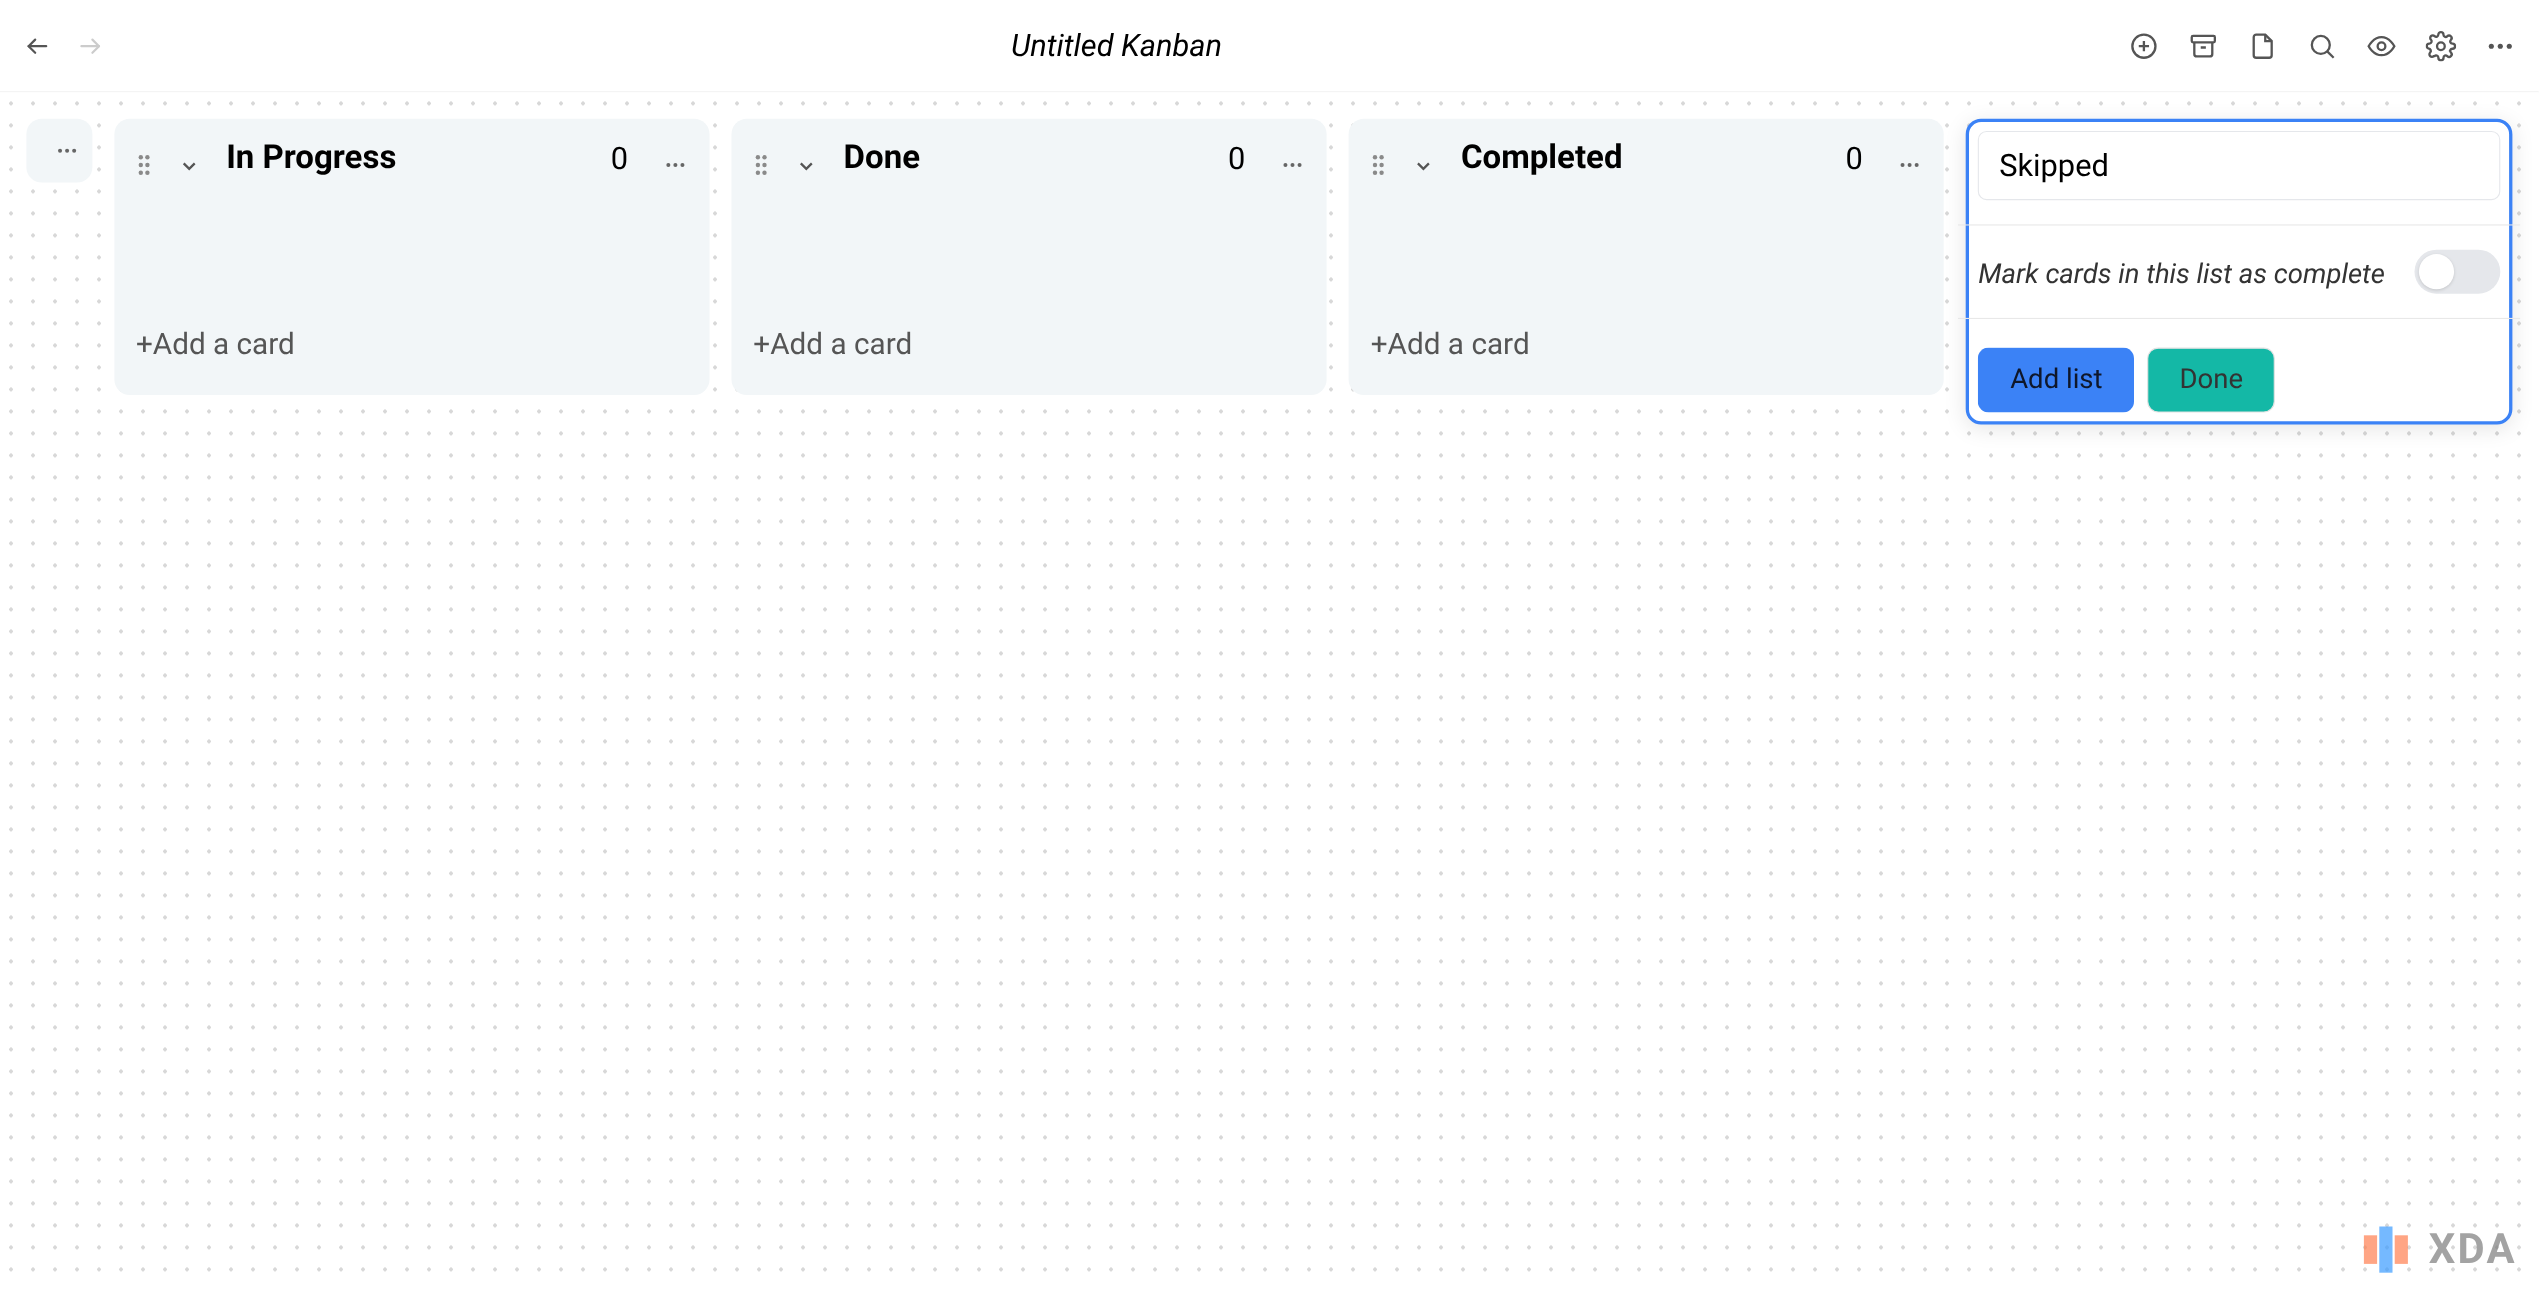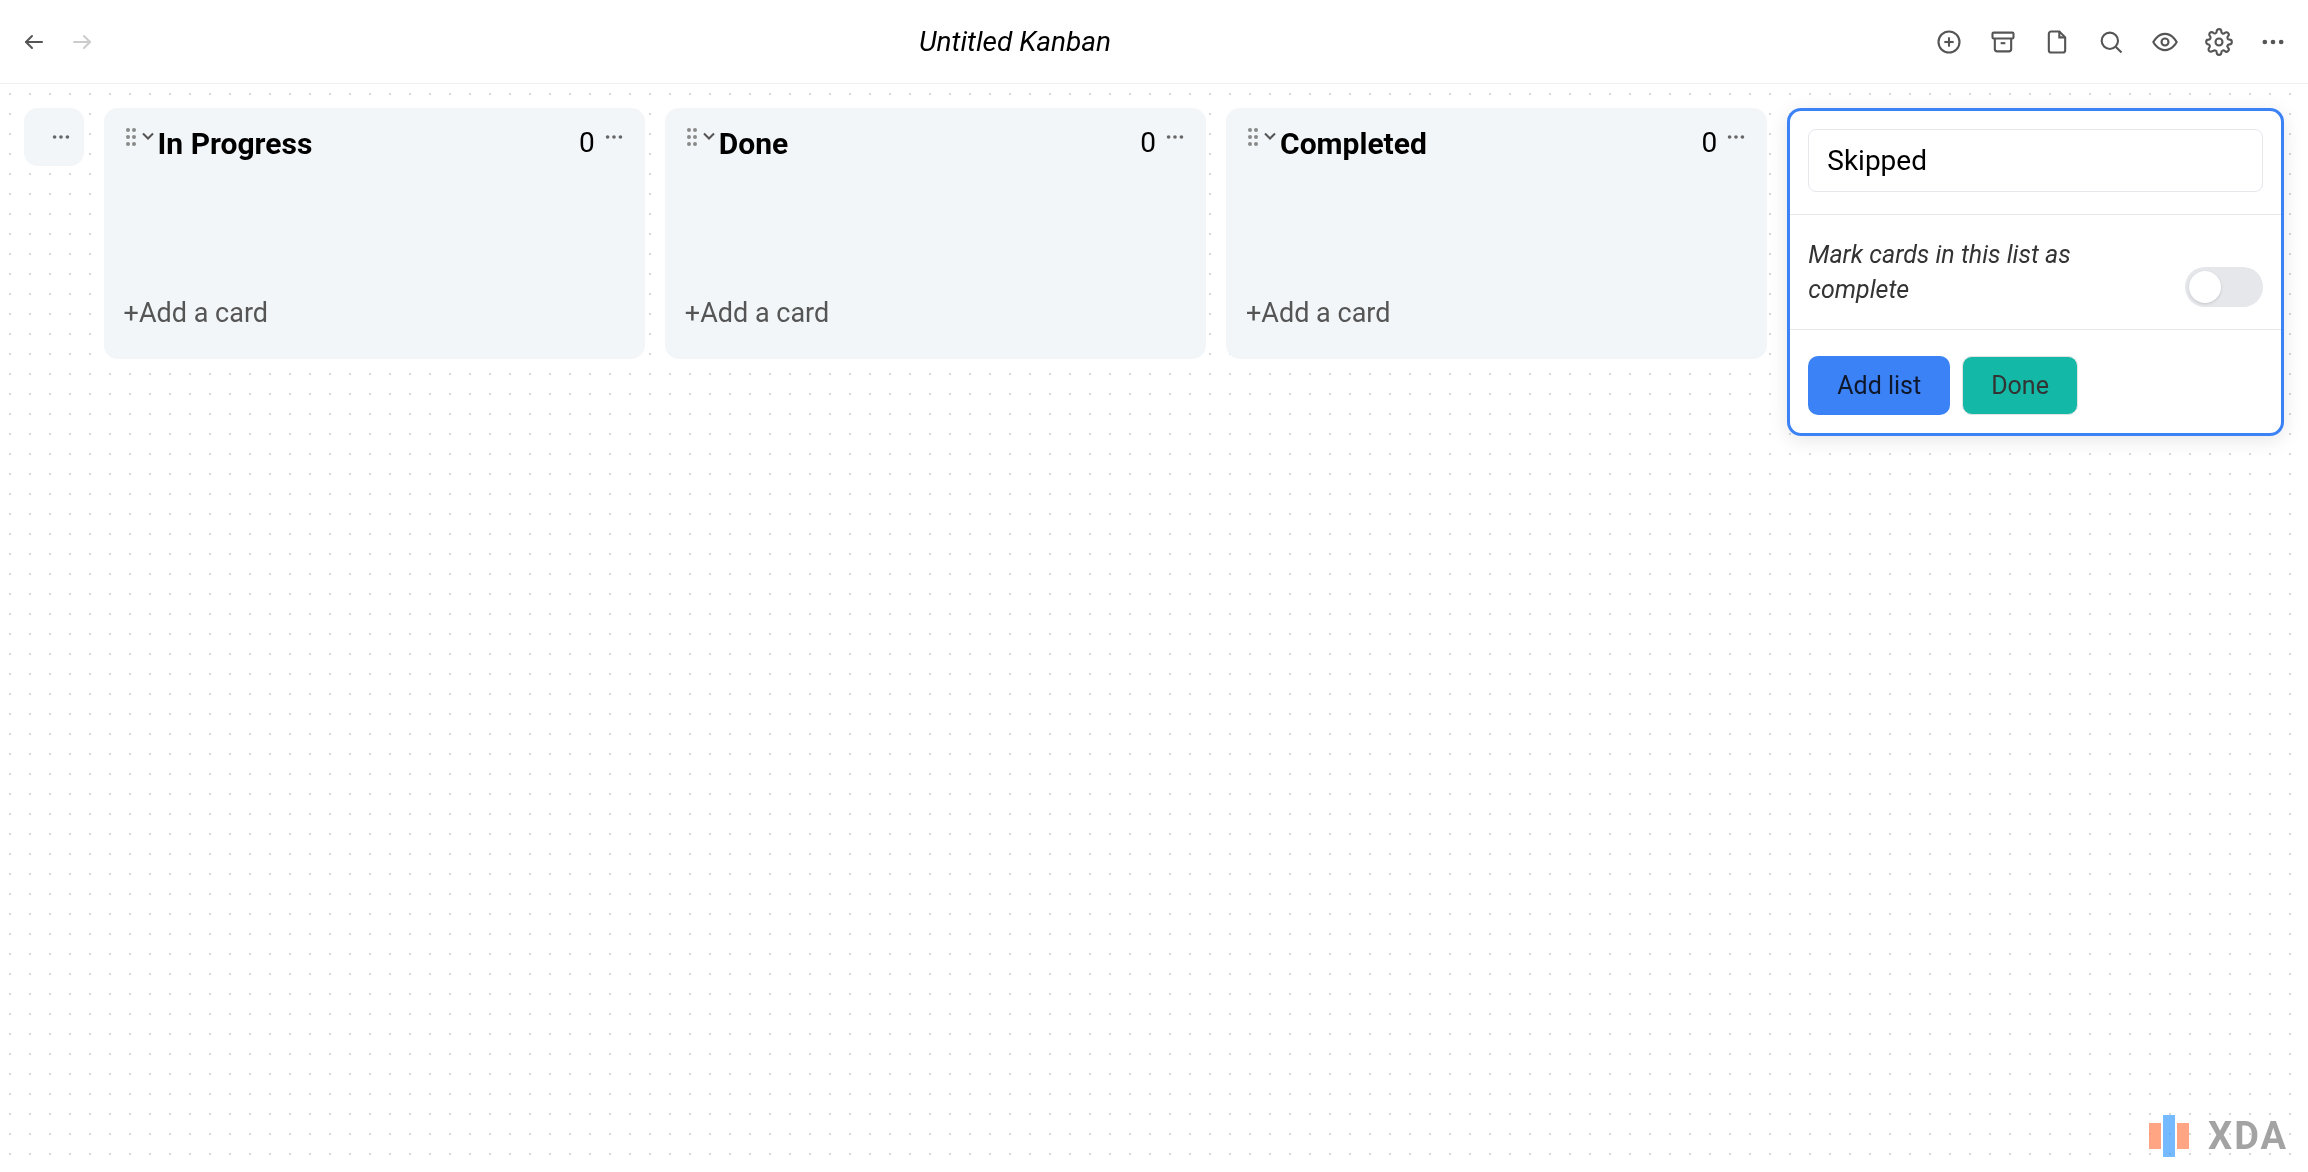--- a/index.html
+++ b/index.html
@@ -81,22 +81,22 @@
     display: flex;
     flex-direction: column;
   }
   .list.partial {
     width: 60px;
     padding: 18px 12px;
     align-items: flex-end;
   }
   .list-header {
     display: flex;
-    align-items: flex-start;
-    gap: 0;
+    align-items: flex-end;
+    gap: 24px;
     margin-bottom: 130px;
   }
   .drag-handle {
     color: #8a8a8a;
     cursor: grab;
     font-size: 18px;
     display: flex;
     line-height: 1;
   }
   .collapse-icon {
@@ -127,21 +127,21 @@
     font-size: 27px;
     color: #555;
     cursor: pointer;
     padding: 6px 0;
   }
   .new-list-panel {
     width: 502px;
     background: #ffffff;
     border: 3px solid #3b82f6;
     border-radius: 14px;
-    padding: 18px;
+    padding: 8px;
     display: flex;
     flex-direction: column;
     box-shadow: 0 4px 20px rgba(0,0,0,0.1);
   }
   .new-list-input {
     width: 100%;
     border: 1px solid #e5e7eb;
     border-radius: 8px;
     padding: 14px 18px;
     font-size: 28px;

